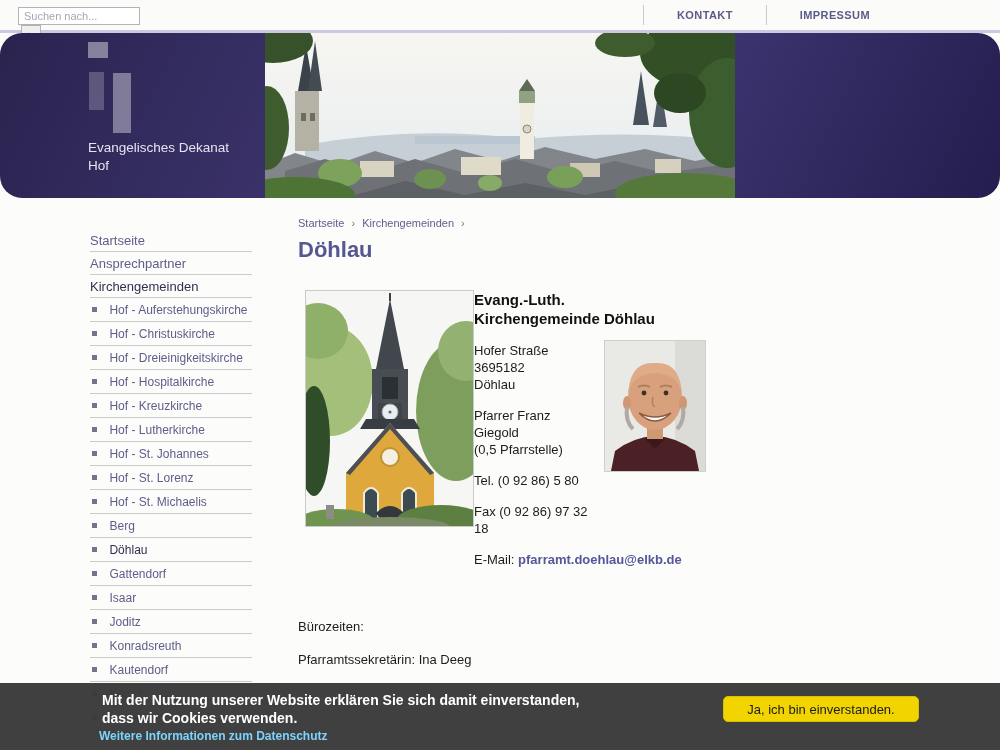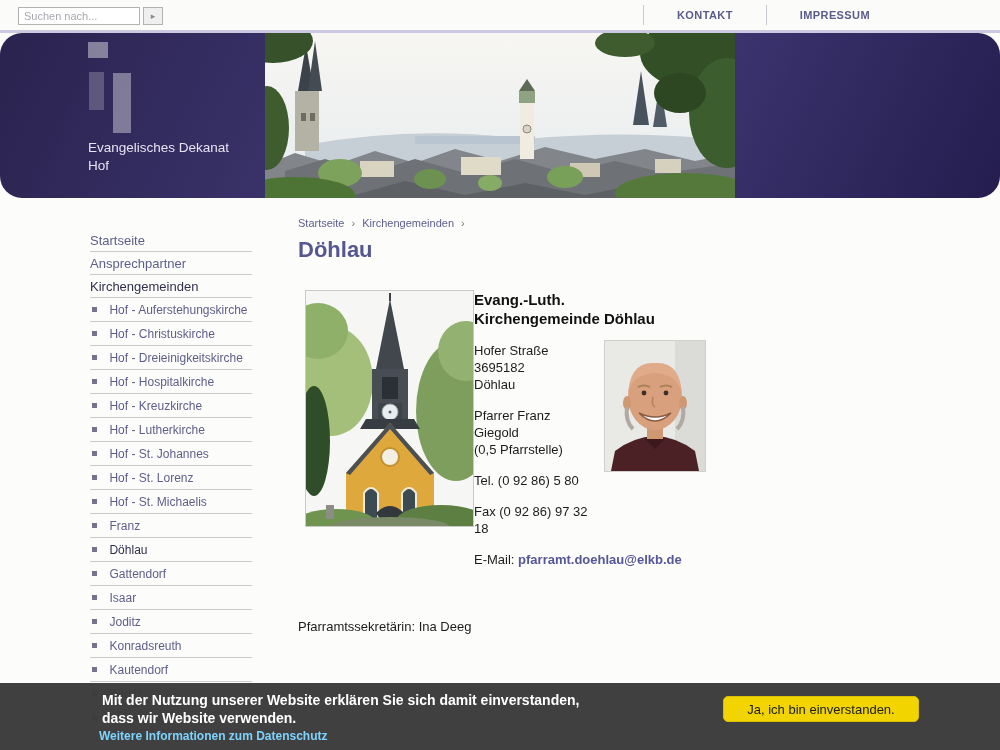--- a/index.html
+++ b/index.html
@@ -4,21 +4,21 @@
 <style>
   * { margin:0; padding:0; box-sizing:border-box; }
   html,body { background:#e8e8e8; }
   body { font-family:"Liberation Sans","DejaVu Sans",sans-serif; }
   .page { position:relative; width:1000px; height:750px; margin:0 auto;
           background:#fcfcfb; overflow:hidden; }
 
   
   .topbar { position:absolute; top:0; left:0; width:1000px; height:33px;
             background:#fbfbf9; border-bottom:3px solid #cdc9e0; }
-  .searchbox { position:absolute; left:18px; top:7px; display:flex; }
+  .searchbox { position:absolute; left:18px; top:7px; display:flex;flex-direction:column; }
   .searchbox input { width:122px; height:18px; border:1px solid #b3b3b3;
             background:#fff; font-size:11px; padding:0 5px; color:#555;
             font-family:inherit; }
   .searchbox input::placeholder { color:#a6a6b0; }
   .searchbox button { width:20px; height:18px; margin-left:3px;
             border:1px solid #b3b3b3; background:#efefef; font-size:9px;
             color:#8a8a95; cursor:pointer; line-height:1; }
   .toplinks { position:absolute; right:97px; top:0; height:30px;
             display:flex; align-items:center; }
   .toplinks a { font-size:11px; font-weight:bold; color:#5b5b8a;
@@ -220,21 +220,21 @@
           <span class="lbl">Hof - St. Lorenz</span>
         </li>
 
         <li class="sub">
           <span class="bullet"></span>
           <span class="lbl">Hof - St. Michaelis</span>
         </li>
 
         <li class="sub">
           <span class="bullet"></span>
-          <span class="lbl">Franz</span>
+          <span class="lbl">Berg</span>
         </li>
 
         <li class="sub active">
           <span class="bullet"></span>
           <span class="lbl">Döhlau</span>
         </li>
 
         <li class="sub">
           <span class="bullet"></span>
           <span class="lbl">Gattendorf</span>
@@ -364,26 +364,27 @@
           <span>18</span>
         </p>
         <p class="email">
           <span>E-Mail:</span>
           <a href="#">pfarramt.doehlau@elkb.de</a>
         </p>
       </div>
     </div>
 
     <div class="hours">
+      <div>Bürozeiten:</div>
       <div class="sec">Pfarramtssekretärin: Ina Deeg</div>
     </div>
   </main>
 
   <div class="cookiebar">
     <div class="msg">
       <span>Mit der Nutzung unserer Website erklären Sie sich damit einverstanden,</span><br>
-      <span>dass wir Website verwenden.</span>
+      <span>dass wir Cookies verwenden.</span>
     </div>
     <a href="#" class="dslink">Weitere Informationen zum Datenschutz</a>
     <button class="accept">Ja, ich bin einverstanden.</button>
   </div>
 
 </div>
 
 </body></html>

